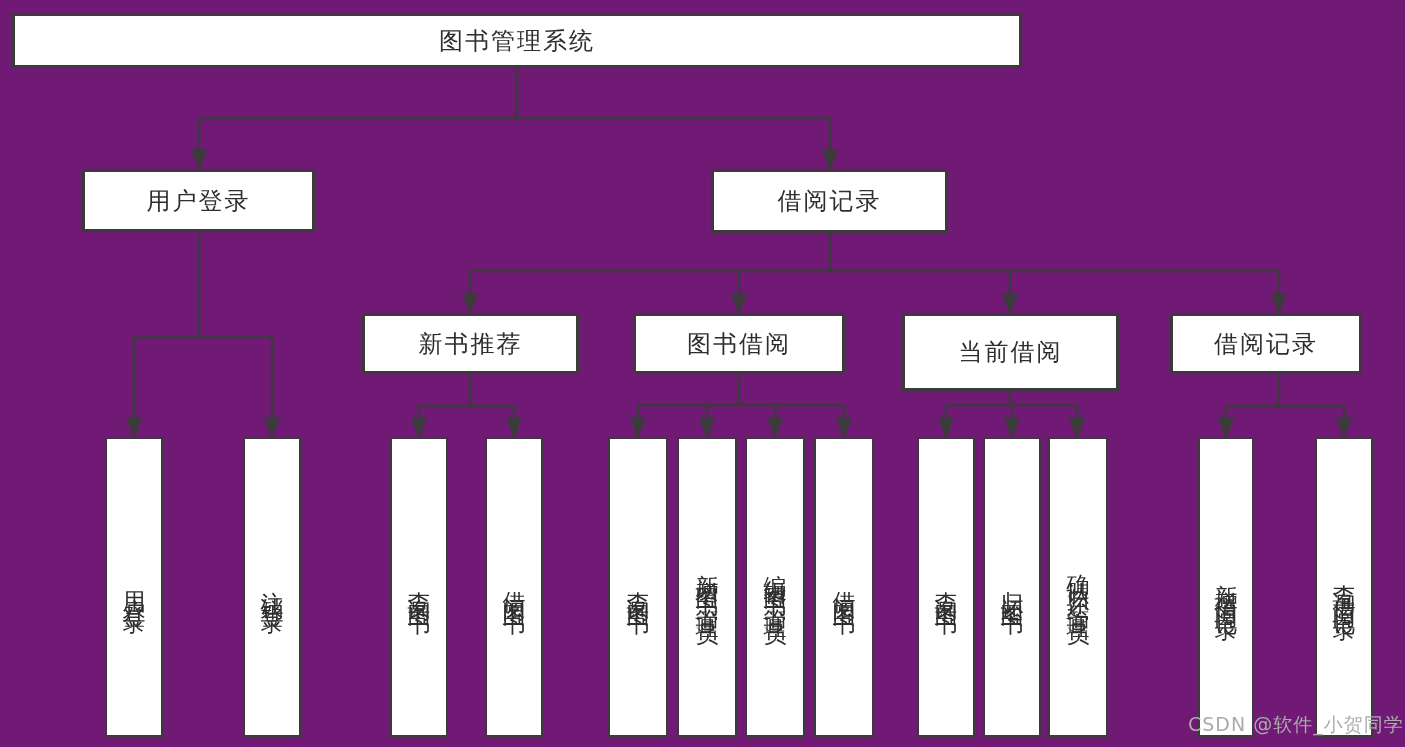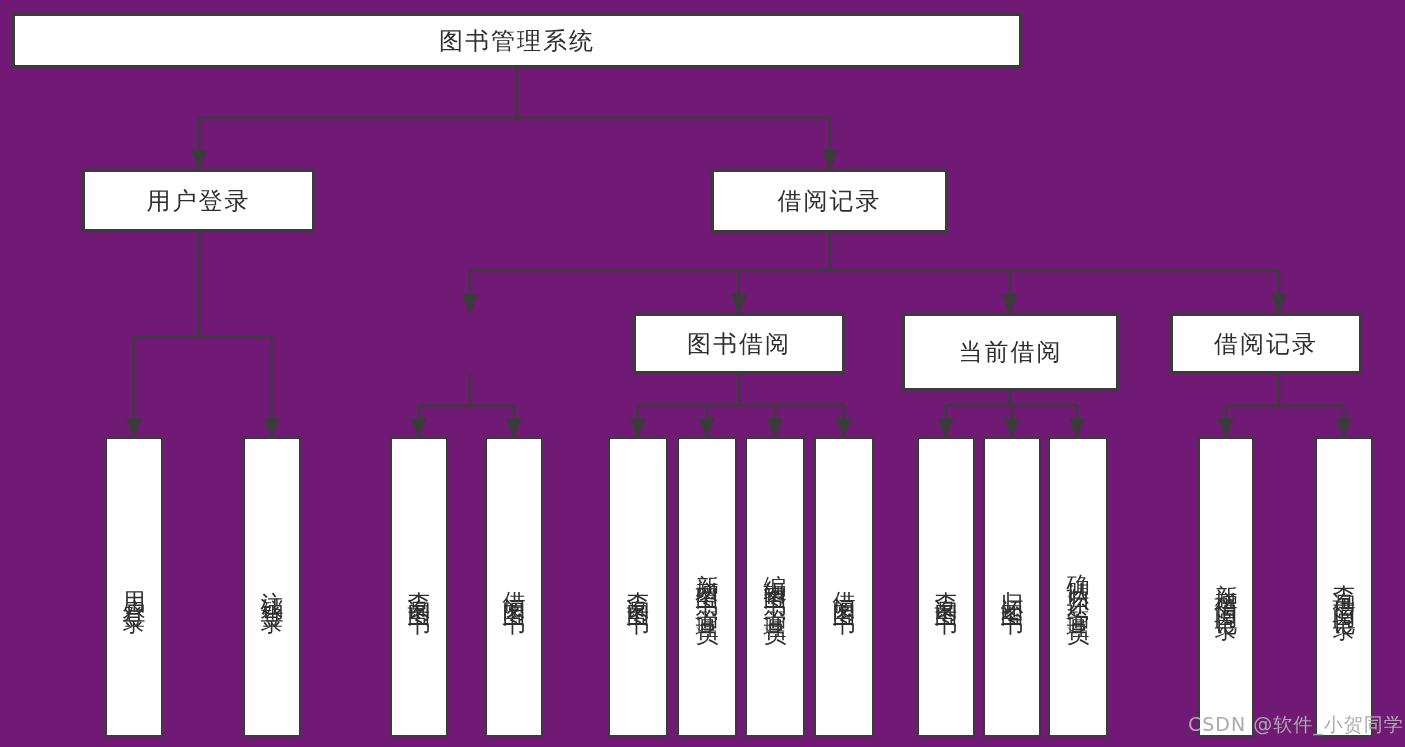--- a/index.html
+++ b/index.html
@@ -97,20 +97,21 @@
       <polygon points="1218,418 1234,418 1226,439" fill="#3b3b3b"></polygon>
       <line x1="1344" y1="406" x2="1344" y2="422" stroke="#3b3b3b" stroke-width="2.5"></line>
       <polygon points="1336,418 1352,418 1344,439" fill="#3b3b3b"></polygon>
     </svg>
 
   <div class="node h" style="left:12px;top:13px;width:1010px;height:55px;">图书管理系统</div>
 
   <div class="node h" style="left:82px;top:169px;width:233px;height:63px;">用户登录</div>
   <div class="node h" style="left:711px;top:169px;width:237px;height:64px;">借阅记录</div>
 
+  <div class="node h" style="left:362px;top:313px;width:217px;height:61px;">新书推荐</div>
   <div class="node h" style="left:633px;top:313px;width:212px;height:61px;">图书借阅</div>
   <div class="node h" style="left:902px;top:313px;width:217px;height:78px;">当前借阅</div>
   <div class="node h" style="left:1170px;top:313px;width:192px;height:61px;">借阅记录</div>
 
   <div class="node v" style="left:105px;top:437px;width:58px;height:300px;">用户登录</div>
   <div class="node v" style="left:243px;top:437px;width:58px;height:300px;">注销登录</div>
 
   <div class="node v" style="left:390px;top:437px;width:58px;height:300px;">查询图书</div>
   <div class="node v" style="left:485px;top:437px;width:58px;height:300px;">借阅图书</div>
 

